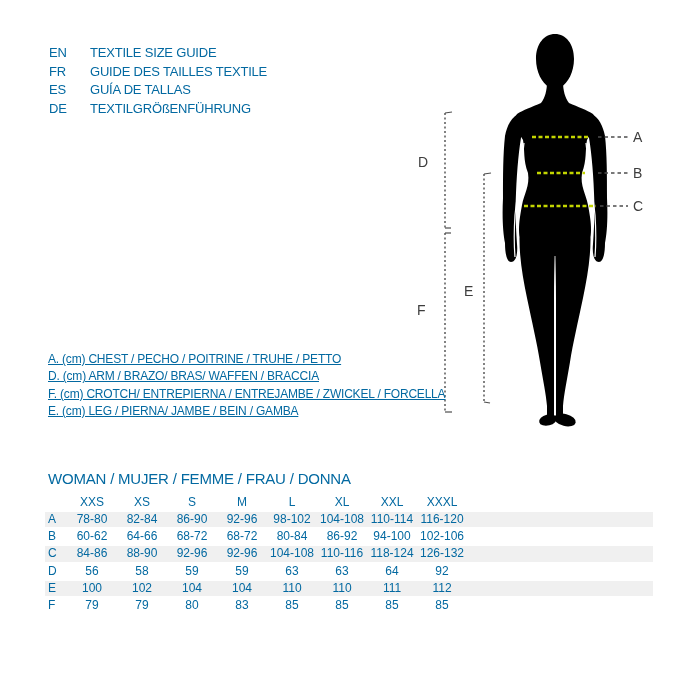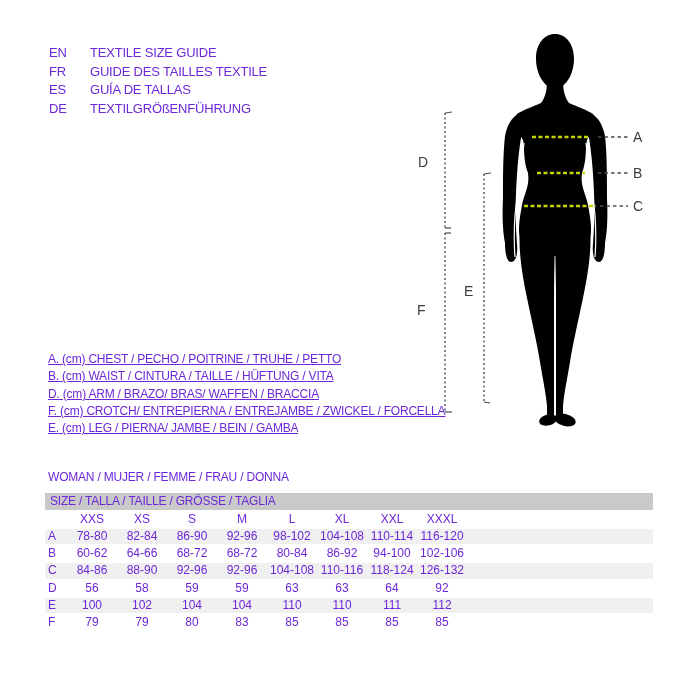--- a/index.html
+++ b/index.html
@@ -1,30 +1,30 @@
 <!DOCTYPE html>
 <html><head>
 <meta charset="utf-8">
 <style>
   html,body{margin:0;padding:0;background:#fff;}
   #canvas{
     position:relative;width:700px;height:659px;background:#ffffff;
-    font-family:"Liberation Sans",sans-serif;color:#6d28d9;overflow:hidden;
+    font-family:"Liberation Sans",sans-serif;color:#0369a1;overflow:hidden;
   }
   
   #lang-block{position:absolute;left:49px;top:44px;}
   .lang-row{display:flex;line-height:18.5px;font-size:13px;letter-spacing:-0.2px;}
   .lang-code{width:41px;flex:0 0 41px;}
   
   #figure-wrap{position:absolute;left:405px;top:25px;width:260px;height:415px;}
   
   #legend{position:absolute;left:48px;top:351px;text-decoration:underline;}
   .legend-line{line-height:17.3px;font-size:12px;letter-spacing:-0.2px;white-space:nowrap;}
   
-  #audience{position:absolute;left:48px;top:470px;font-size:12px;letter-spacing:-0.2px;}
+  #audience{position:absolute;left:48px;top:470px;font-size:15px;letter-spacing:-0.2px;}
   
   #size-table{position:absolute;left:45px;top:493px;width:608px;font-size:12px;}
   .size-band{height:17px;line-height:17px;background:#c9c9c9;padding-left:5px;letter-spacing:-0.2px;}
   .trow{display:grid;grid-template-columns:22px repeat(8,50px) 1fr;align-items:center;}
   .trow .cell{text-align:center;white-space:nowrap;}
   .trow .rlabel{text-align:left;padding-left:3px;}
   .col-header{height:15px;margin-top:2px;line-height:15px;}
   .data-row{height:15.2px;line-height:15.2px;margin-top:2px;}
   .row-alt{background:#f0f0f0;}
   .svg-label{font-family:"Liberation Sans",sans-serif;font-size:14px;fill:#3d3d3d;}
@@ -102,30 +102,28 @@
       <text class="svg-label" x="228" y="153">B</text>
       <text class="svg-label" x="228" y="186">C</text>
       <text class="svg-label" x="13" y="142">D</text>
       <text class="svg-label" x="59" y="271">E</text>
       <text class="svg-label" x="12" y="290">F</text>
     </svg>
   </div>
 
   <div id="legend">
     <div class="legend-line">A. (cm) CHEST / PECHO / POITRINE / TRUHE / PETTO</div>
-    <div class="legend-line">B. (cm) WAIST / CINTURA / TAILLE / HÜFTUNG / VITA</div>
     <div class="legend-line">D. (cm) ARM / BRAZO/ BRAS/ WAFFEN / BRACCIA</div>
     <div class="legend-line">F. (cm) CROTCH/ ENTREPIERNA / ENTREJAMBE / ZWICKEL / FORCELLA</div>
     <div class="legend-line">E. (cm) LEG / PIERNA/ JAMBE / BEIN / GAMBA</div>
   </div>
 
   <div id="audience">WOMAN / MUJER / FEMME / FRAU / DONNA</div>
 
   <div id="size-table">
-    <div class="size-band">SIZE / TALLA / TAILLE / GRÖSSE / TAGLIA</div>
 
     <div class="trow col-header">
       <span class="cell rlabel"></span>
       <span class="cell">XXS</span>
       <span class="cell">XS</span>
       <span class="cell">S</span>
       <span class="cell">M</span>
       <span class="cell">L</span>
       <span class="cell">XL</span>
       <span class="cell">XXL</span>

